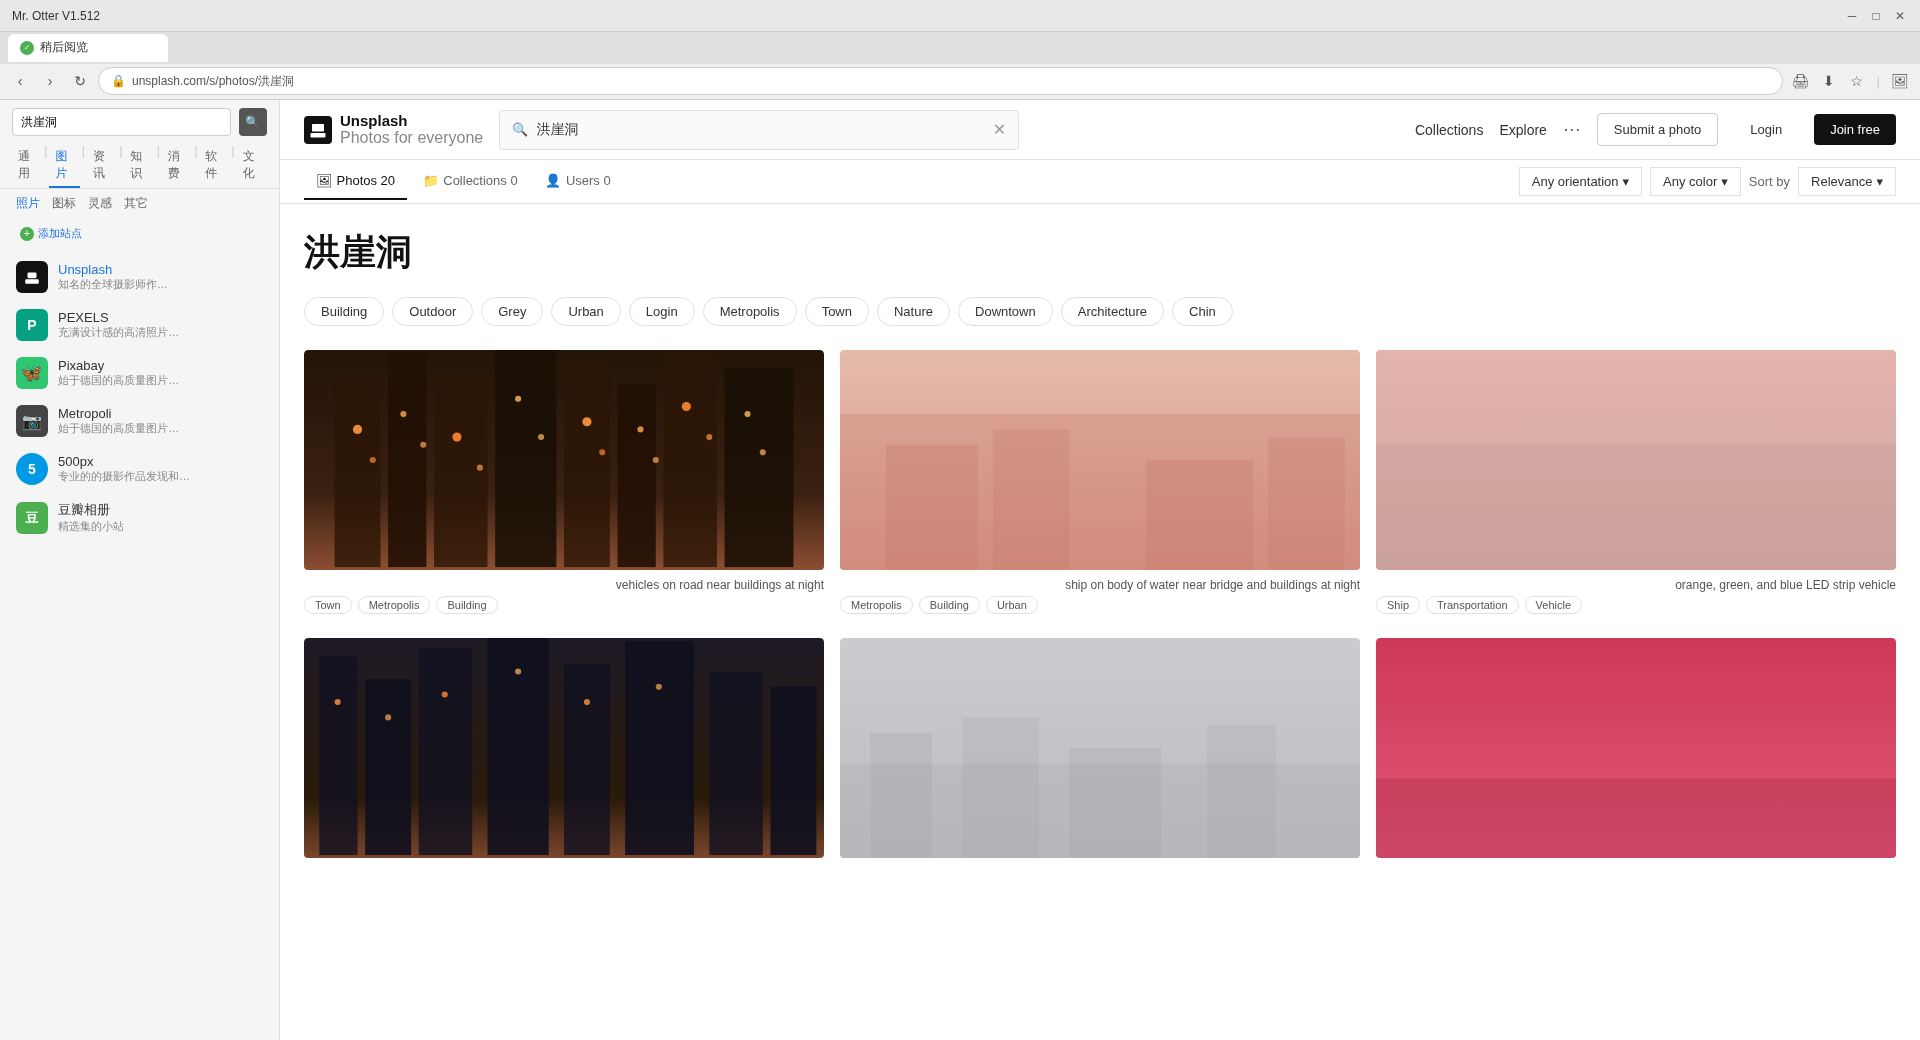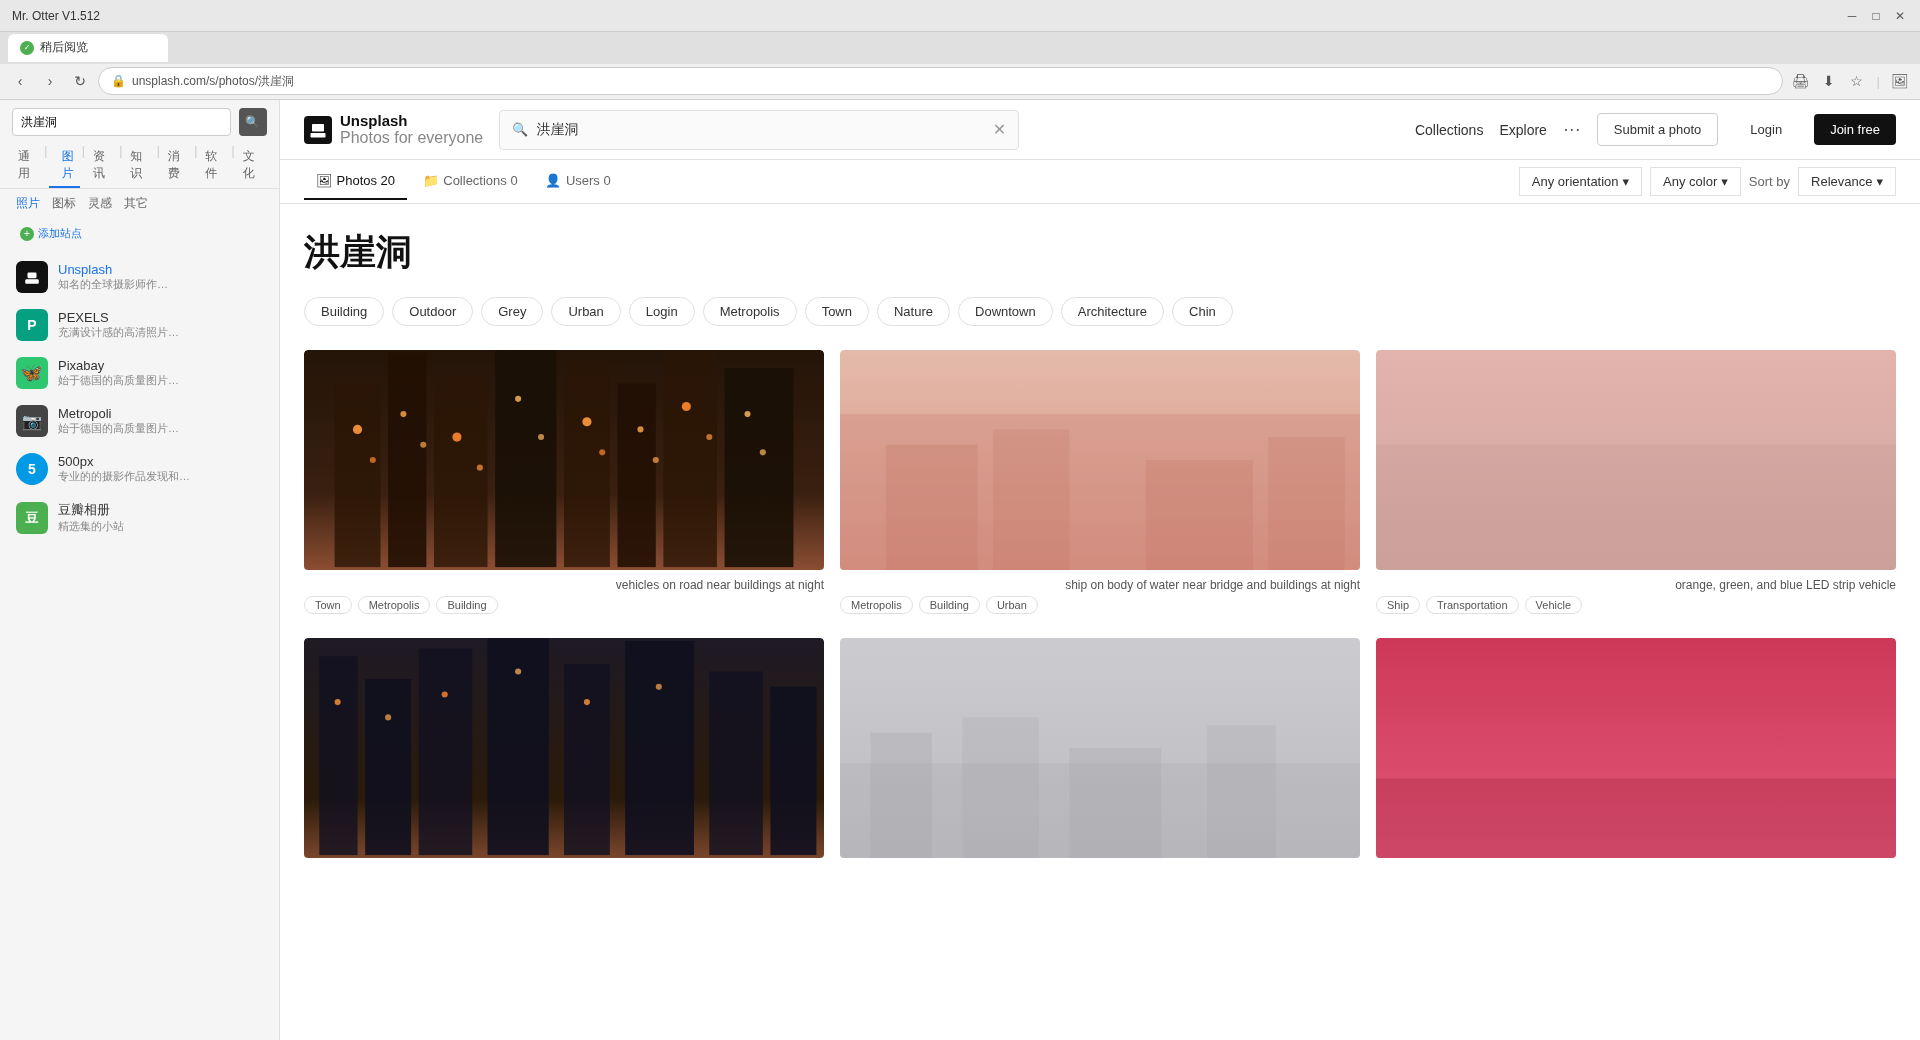--- a/index.html
+++ b/index.html
@@ -148,21 +148,21 @@
       padding: 0 12px;
       border-bottom: 1px solid #e0e0e0;
       font-size: 12px;
       color: #666;
     }
     .sidebar-tab {
       padding: 4px 6px;
       cursor: pointer;
       color: #666;
     }
-    .sidebar-tab.active { color: #1a73e8; border-bottom: 2px solid #1a73e8; text-align: right; }
+    .sidebar-tab.active { color: #1a73e8; border-bottom: 2px solid #1a73e8; }
     .sidebar-tab-sep { color: #ccc; margin: 0 2px; }
     .sidebar-cats {
       display: flex;
       gap: 4px;
       padding: 4px 12px;
       font-size: 12px;
       color: #666;
       align-items: flex-end;
     }
     .sidebar-cat {

